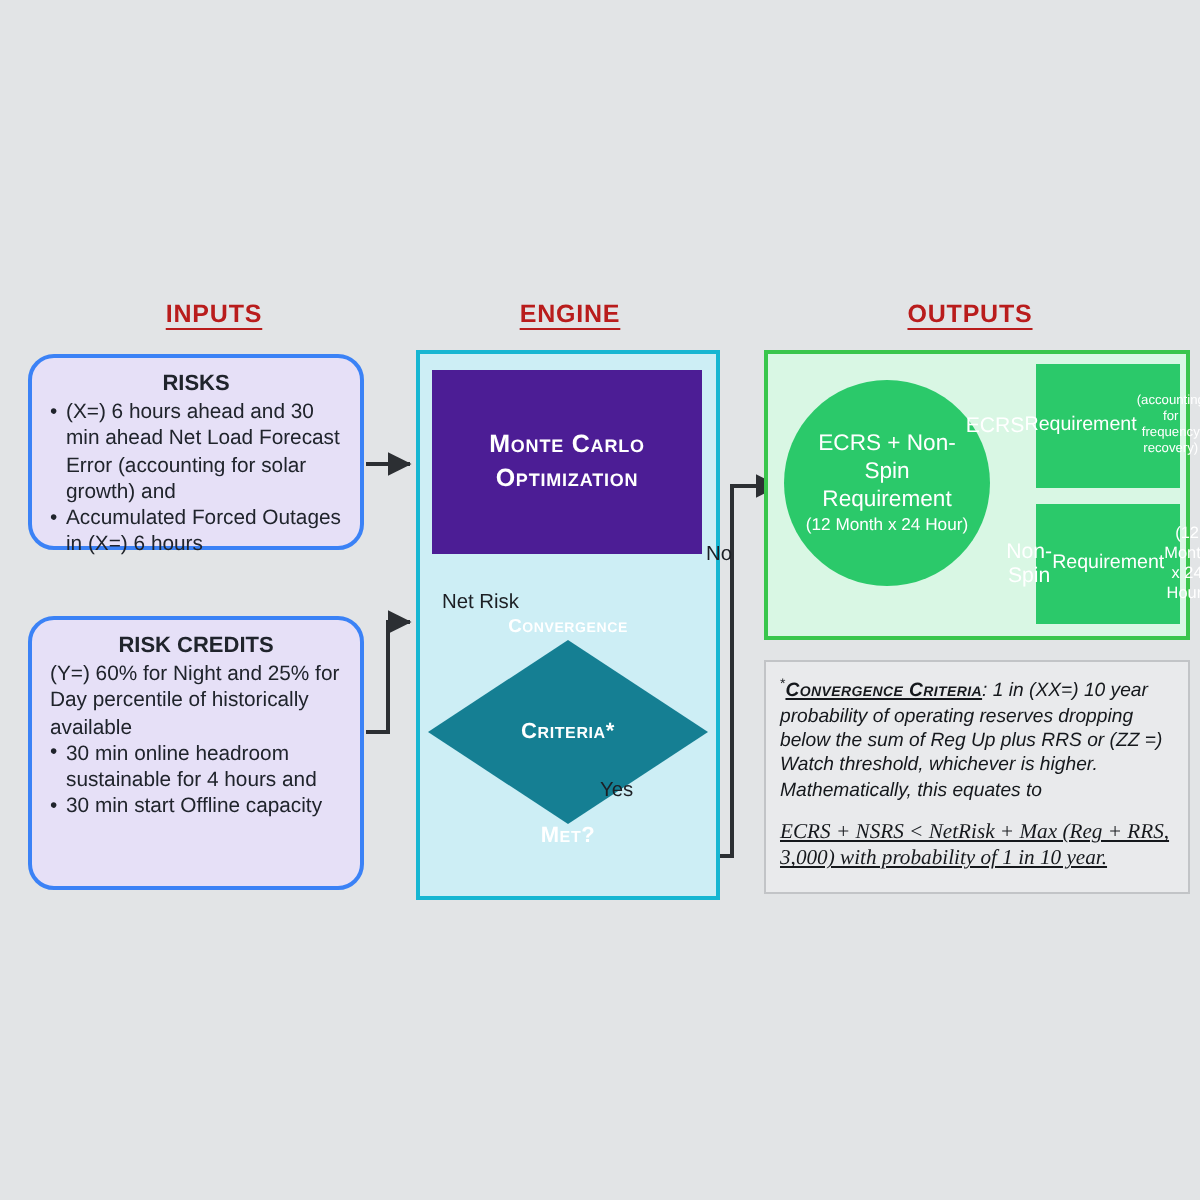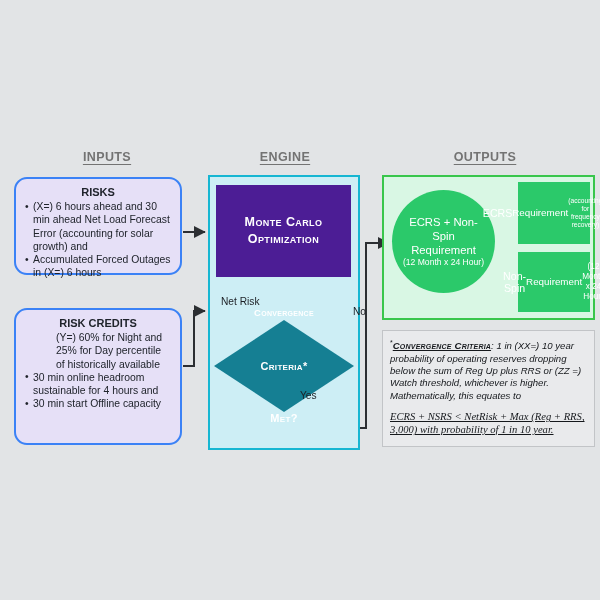--- a/index.html
+++ b/index.html
@@ -19,21 +19,21 @@
     left: 0; top: 0;
     width: 600px;
     height: 600px;
   }
 
   
   .col-heading {
     position: absolute;
     font-size: 12.5px;
     font-weight: bold;
-    color: #737373;
+    color: #b91c1c;
     letter-spacing: 0.4px;
     text-decoration: underline;
     text-underline-offset: 2.5px;
     text-align: center;
     white-space: nowrap;
   }
   #hdr-inputs  { left: 32px;  top: 150px; width: 150px; }
   #hdr-engine  { left: 210px; top: 150px; width: 150px; }
   #hdr-outputs { left: 410px; top: 150px; width: 150px; }
 
@@ -63,21 +63,21 @@
     position: relative;
     padding-left: 8px;
     margin: 0;
   }
   .bullets li::before {
     content: "\2022";
     position: absolute;
     left: 0;
     top: -0.5px;
   }
-  .plain-line { display: block; margin-left: 31px; }
+  .plain-line { display: block; }
 
   
   #engine-panel {
     position: absolute;
     box-sizing: border-box;
     left: 208px; top: 175px;
     width: 152px; height: 275px;
     background: #cdeef5;
     border: 2px solid #16b6d2;
   }
@@ -130,21 +130,21 @@
   #decision-diamond .dtext .l2 { font-size: 11px; }
   #decision-diamond .dtext .l3 { font-size: 11px; }
 
   .edge-label {
     position: absolute;
     font-size: 10.2px;
     color: #1c1f24;
     white-space: nowrap;
   }
   #lbl-net-risk { left: 221px; top: 296px; }
-  #lbl-no       { left: 333px; top: 306px; padding-left: 20px; }
+  #lbl-no       { left: 333px; top: 272px; padding-left: 20px; }
   #lbl-yes      { left: 300px; top: 390px; }
 
   
   #outputs-panel {
     position: absolute;
     box-sizing: border-box;
     left: 382px; top: 175px;
     width: 213px; height: 145px;
     background: #d9f7e4;
     border: 2px solid #39c64c;

